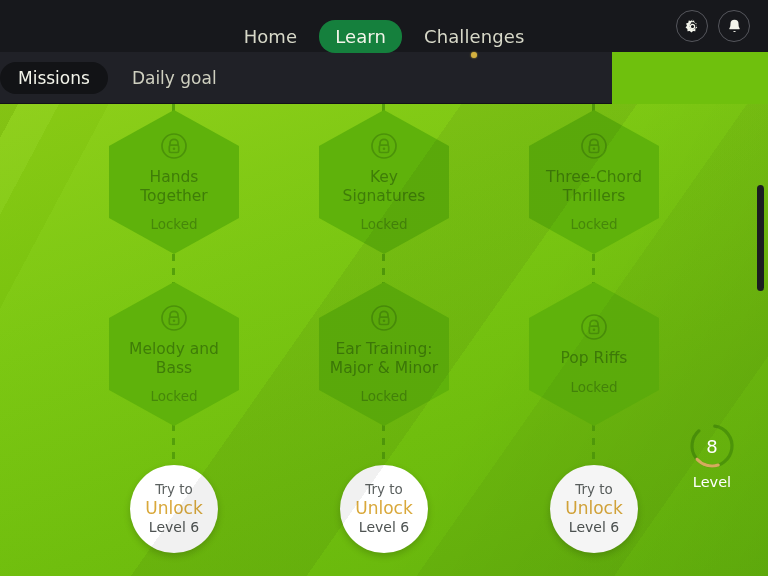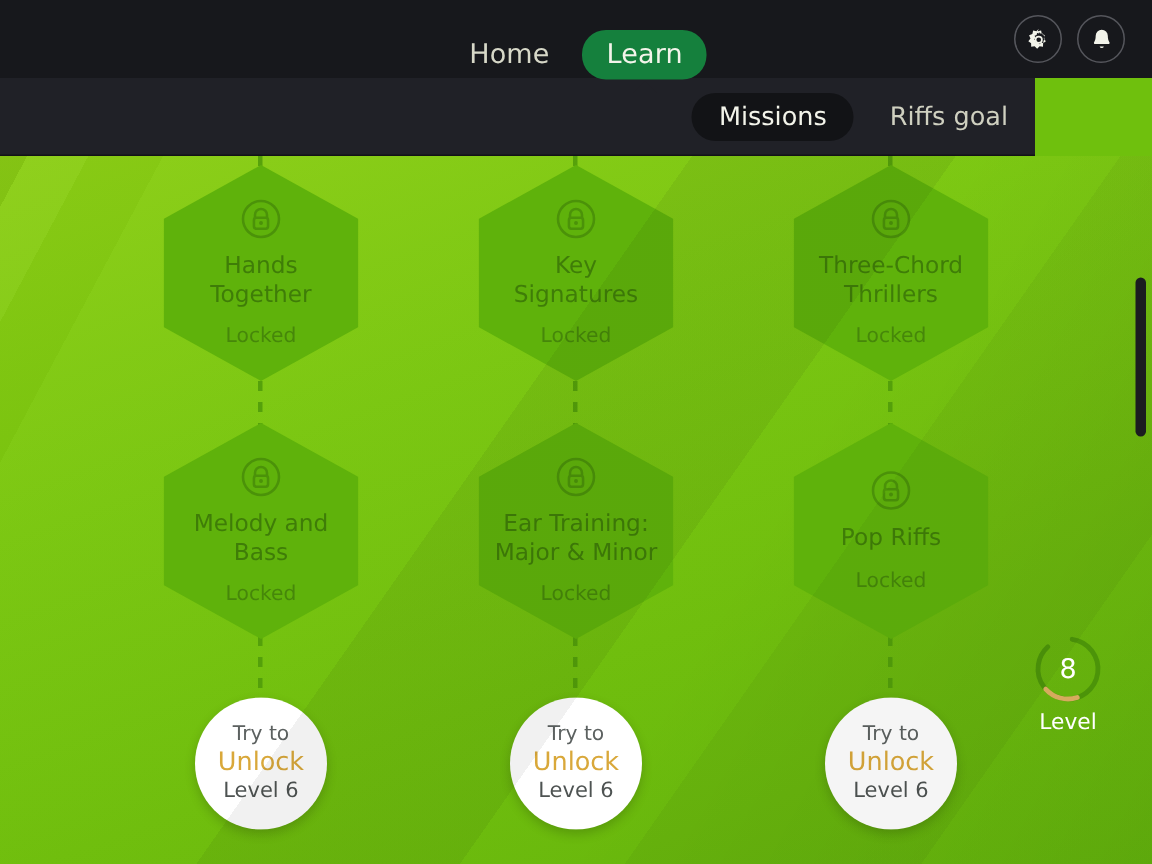--- a/index.html
+++ b/index.html
@@ -42,23 +42,23 @@
   }
   .icon-btn {
     width:32px;height:32px;border-radius:50%;
     border:1.6px solid #55565c;
     display:flex;align-items:center;justify-content:center;
     cursor:pointer;
   }
 
   
   #sub-nav {
-    position:absolute; left:0; top:52px; width:690px; height:52px;
+    position:absolute; left:0; top:52px; width:612px; height:52px;
     background:#202127;
-    display:flex; align-items:center; justify-content:flex-end;
+    display:flex; align-items:center; justify-content:flex-start;
     z-index:39;
     border-bottom:1px solid #121316;
   }
   #sub-nav-items { display:flex; align-items:center; gap:6px; }
   .subnav-item {
     font-size:17px; color:#cfd0c0; padding:6px 18px;
     border-radius:16px; cursor:pointer; white-space:nowrap;
   }
   .subnav-item.active { background:#121316; color:#f3f4ea; }
   #back-stub {
@@ -156,20 +156,24 @@
     <div class="nav-item">
       <span>Home</span>
     </div>
 
     <div class="nav-item active">
       <span>Learn</span>
       <span class="nav-caret"></span>
     </div>
 
 
+    <div class="nav-item">
+      <span>Challenges</span>
+      <span class="nav-dot"></span>
+    </div>
 
   </div>
 
   <div id="top-right-icons">
     <div class="icon-btn">
       <svg width="17" height="17" viewBox="0 0 24 24">
         <path fill="#f2f3ea" d="M12 8.2a3.8 3.8 0 1 0 0 7.6 3.8 3.8 0 0 0 0-7.6zm0 6a2.2 2.2 0 1 1 0-4.4 2.2 2.2 0 0 1 0 4.4z"></path>
         <path fill="#f2f3ea" d="M12 1.6 9.9 4.1 6.7 3.4 6 6.6 2.9 7.8l1.3 3L2.2 13.4l2.6 2 .1 3.3 3.2-.5 2.4 2.3 2.3-2.3 3.2.5.1-3.3 2.6-2-2-2.6 1.3-3L14.9 6.6 14.2 3.4l-3.2.7zm0 2.9 1.3 1.5 2-.4.4 2 1.9.7-.8 1.9 1.2 1.6-1.6 1.2-.1 2.1-2-.3-1.5 1.4-1.4-1.4-2 .3-.1-2.1-1.6-1.2 1.2-1.6-.8-1.9 1.9-.7.4-2 2 .4L12 4.5z"></path>
       </svg>
     </div>
@@ -181,21 +185,21 @@
     </div>
   </div>
 </div>
 
 <div id="sub-nav">
   <div id="sub-nav-items">
     <div class="subnav-item active">
       <span>Missions</span>
     </div>
     <div class="subnav-item">
-      <span>Riffs goal</span>
+      <span>Daily goal</span>
     </div>
   </div>
 </div>
 <div id="back-stub"></div>
 
 <div id="map">
 
   <div class="connector" style="left:172px; top:0px; height:14px;"></div>
   <div class="connector" style="left:382px; top:0px; height:14px;"></div>
   <div class="connector" style="left:592px; top:0px; height:14px;"></div>

